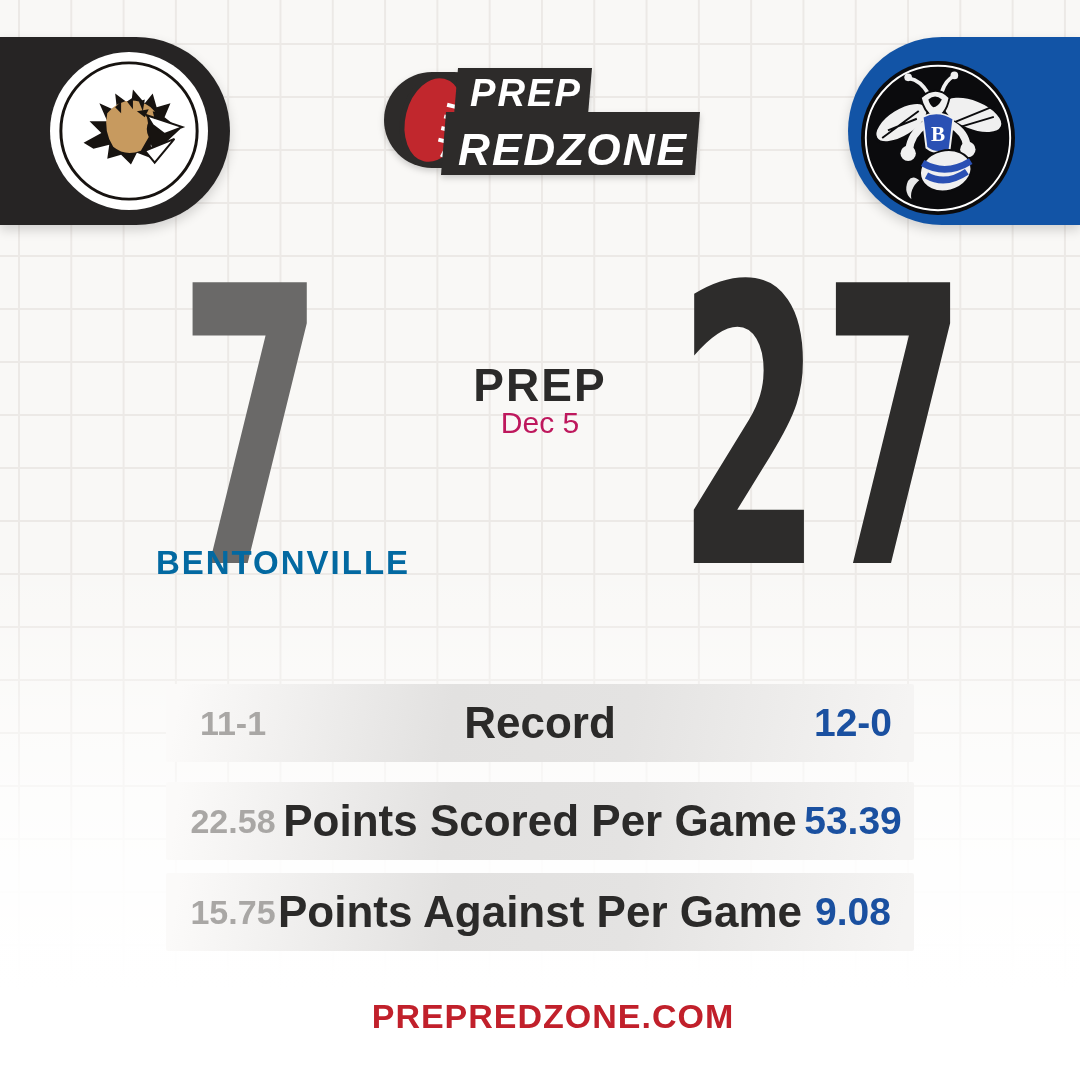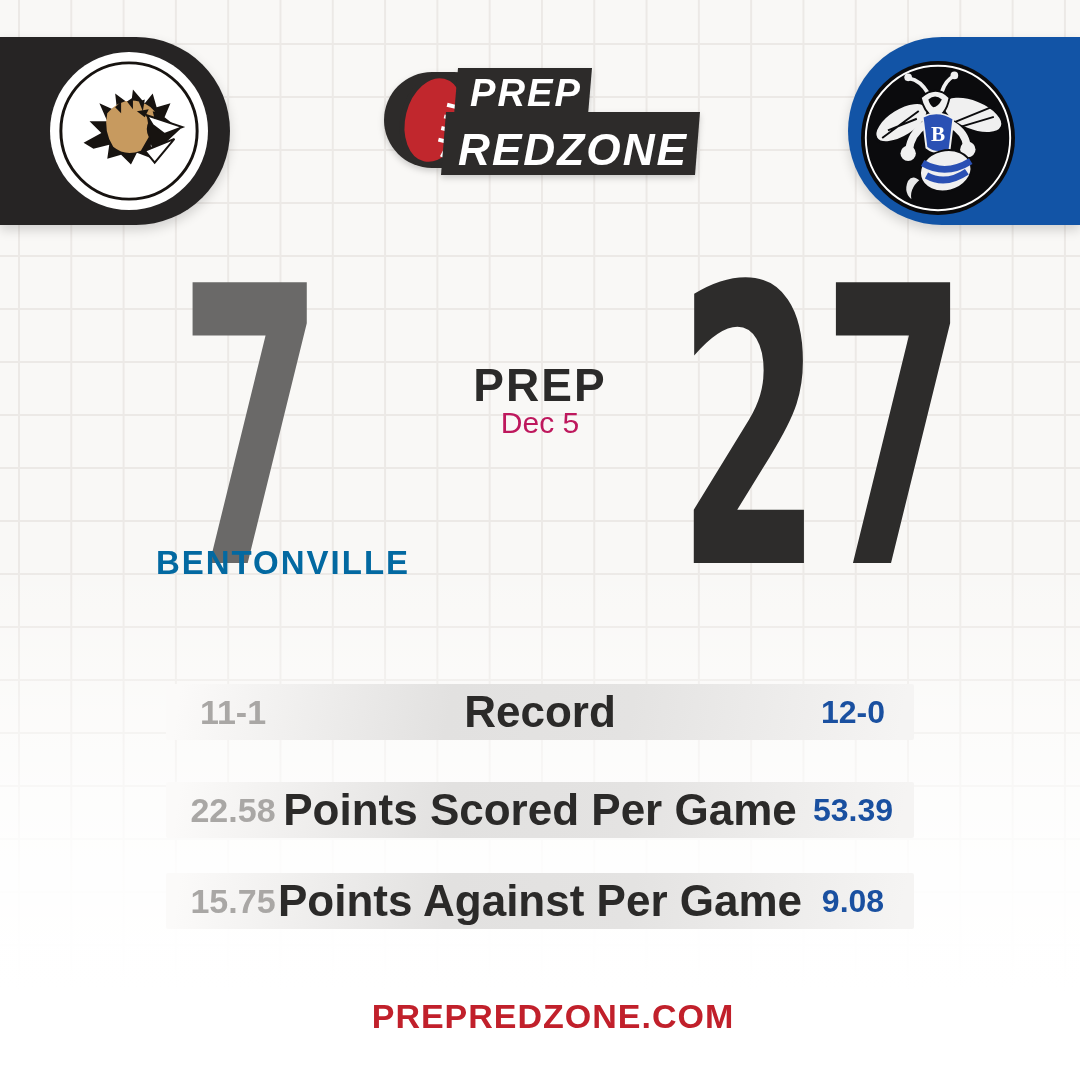--- a/index.html
+++ b/index.html
@@ -50,28 +50,28 @@
   .status-date{position:absolute;left:540px;top:406px;transform:translateX(-50%);z-index:2;
     font-size:30px;color:#be185d;white-space:nowrap;}
 
   .team-name{position:absolute;top:544px;transform:translateX(-50%);z-index:2;
     font-weight:bold;font-size:33px;letter-spacing:2px;color:#0369a1;white-space:nowrap;}
   .name-away{left:283px;}
   .name-home{left:752px;}
 
   
   .stat-row{
-    position:absolute;left:166px;width:748px;height:56px;z-index:2;border-radius:2px;
+    position:absolute;left:166px;width:748px;height:78px;z-index:2;border-radius:2px;
     background:linear-gradient(100deg,#fbfaf9 2%,#e2e1e0 38%,#e4e3e2 62%,#f5f4f3 98%);
   }
   .row-1{top:684px;} .row-2{top:782px;} .row-3{top:873px;}
   .stat-row span{position:absolute;top:50%;transform:translate(-50%,-50%);white-space:nowrap;font-weight:bold;}
   .stat-away{left:67px;font-size:34px;color:#a9a7a5;}
   .stat-label{left:374px;font-size:44px;color:#2b2a29;}
-  .stat-home{left:687px;font-size:32px;color:#1a50a0;}
+  .stat-home{left:687px;font-size:39px;color:#1a50a0;}
 
   .website{position:absolute;left:540px;top:997px;transform:translateX(-50%);z-index:2;
     font-weight:bold;font-size:34px;letter-spacing:1px;color:#c1202b;white-space:nowrap;margin-left:13px;}
 </style>
 </head>
 <body>
 
 <div class="canvas">
 
   <div class="grid"></div>

